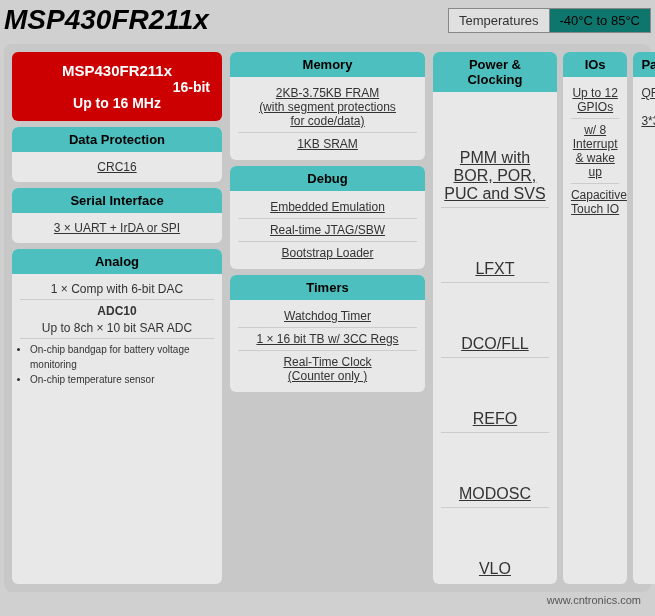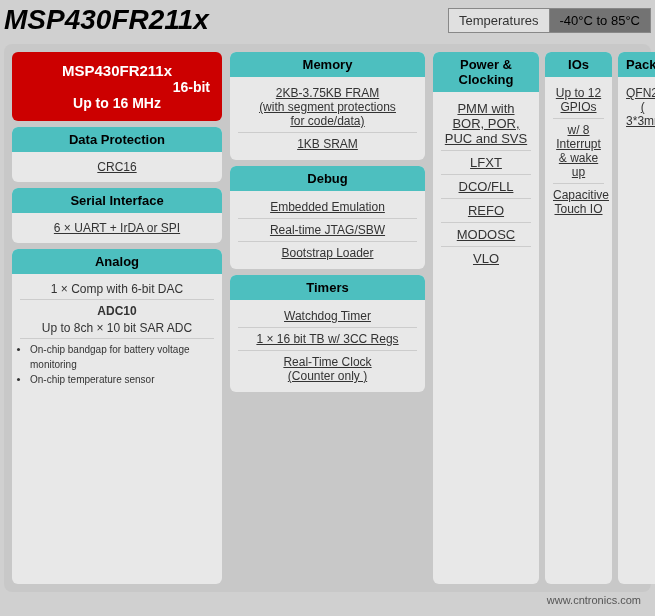--- a/index.html
+++ b/index.html
@@ -27,21 +27,21 @@
     .chip-title {
       font-size: 28px;
       font-weight: bold;
       color: #000;
       font-style: italic;
     }
     .temp-box {
       display: flex;
       align-items: center;
       border: 1px solid #888;
-      background: #737373;
+      background: #0f766e;
     }
     .temp-label {
       background: #e0e0e0;
       padding: 4px 10px;
       font-size: 13px;
       color: #333;
       border-right: 1px solid #888;
     }
     .temp-value {
       padding: 4px 10px;
@@ -160,21 +160,22 @@
       line-height: 1.5;
       margin-top: 3px;
     }
     .analog-body .bullet-list li {
       list-style: disc;
     }
     
     .pc-body .item {
       border-bottom: 1px solid #ccc;
       padding: 4px 0;
-      font-size: 13px;
+      font-size: 16px;
+      margin-top: 48px;
     }
     .pc-body .item:last-child {
       border-bottom: none;
     }
     
     .watermark {
       position: absolute;
       bottom: 10px;
       right: 14px;
       font-size: 11px;
@@ -225,21 +226,21 @@
       <div class="section-block">
         <div class="section-header">Data Protection</div>
         <div class="section-body">
           <div class="item">CRC16</div>
         </div>
       </div>
 
       <div class="section-block">
         <div class="section-header">Serial Interface</div>
         <div class="section-body">
-          <div class="item">6 × UART + IrDA or SPI</div>
+          <div class="item">3 × UART + IrDA or SPI</div>
         </div>
       </div>
 
       <div class="analog-block">
         <div class="section-header">Analog</div>
         <div class="analog-body">
           <div class="item">1 × Comp with 6-bit DAC</div>
           <div class="adc-title">ADC10</div>
           <div class="item">Up to 8ch × 10 bit SAR ADC</div>
           <ul class="bullet-list">

